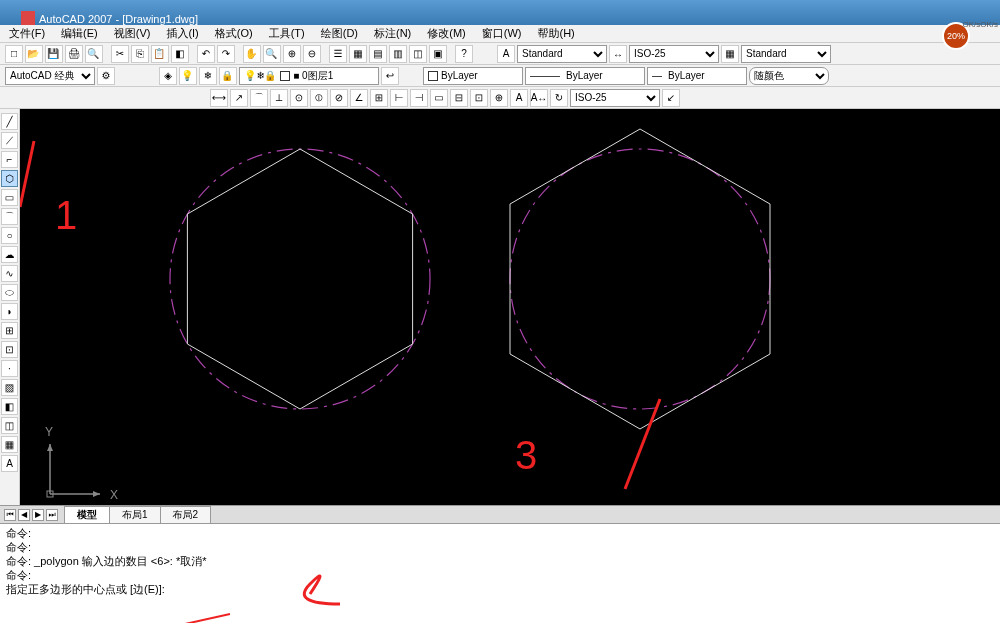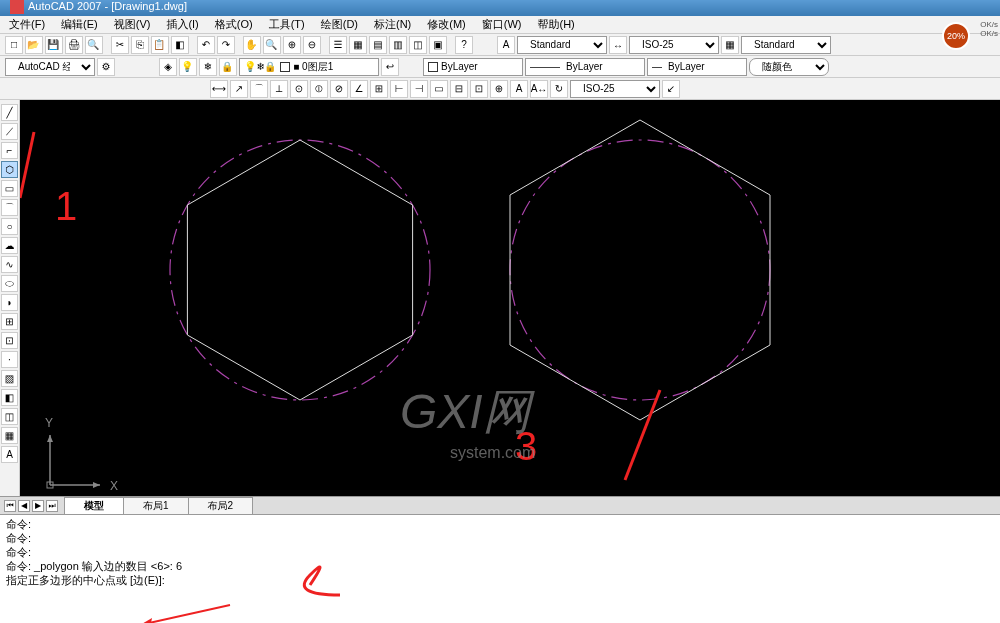--- a/index.html
+++ b/index.html
@@ -1,44 +1,44 @@
 <!DOCTYPE html>
 <html><head>
   <meta charset="utf-8">
   <style>
     * { margin: 0; padding: 0; box-sizing: border-box; font-family: "SimSun", Arial, sans-serif; }
     body { width: 1000px; height: 623px; background: #f0f0f0; overflow: hidden; font-size: 11px; }
-    .titlebar { height: 16px; background: linear-gradient(#5a9bd4, #3a7bb4); color: #fff; display: flex; align-items: flex-start; padding-left: 10px; }
+    .titlebar { height: 25px; background: linear-gradient(#5a9bd4, #3a7bb4); color: #fff; display: flex; align-items: flex-end; padding-left: 21px; }
     .titlebar .icon { width: 14px; height: 14px; background: #d44; margin-right: 4px; }
     .menubar { height: 18px; background: #f2f2f2; display: flex; align-items: center; padding-left: 5px; gap: 8px; border-bottom: 1px solid #ccc; }
     .menubar span { padding: 8px 4px; cursor: default; }
     .toolbar { height: 22px; background: #f2f2f2; display: flex; align-items: center; padding-left: 5px; gap: 2px; border-bottom: 1px solid #ccc; }
     .tb-btn { width: 18px; height: 18px; border: 1px solid #ccc; background: #fff; display: inline-flex; align-items: center; justify-content: center; font-size: 10px; }
     .tb-sep { width: 4px; }
-    .tb-select { height: 18px; font-size: 10px; padding: 0 8px; border: 1px solid #999; background: #fff; }
+    .tb-select { height: 18px; font-size: 10px; padding: 0 0; border: 1px solid #999; background: #fff; }
     .tb-select.wide { width: 90px; }
     .tb-select.med { width: 80px; border-radius: 7px; }
     .tb-swatch { display: inline-flex; align-items: center; height: 18px; border: 1px solid #999; background: #fff; padding: 0 4px; font-size: 10px; }
     .tb-swatch .sq { width: 10px; height: 10px; border: 1px solid #333; background: #fff; margin-right: 3px; }
     .main { display: flex; height: 396px; }
     .side-toolbar { width: 20px; background: #f2f2f2; display: flex; flex-direction: column; padding-top: 4px; gap: 2px; border-right: 1px solid #ccc; }
     .side-btn { width: 17px; height: 17px; margin-left: 1px; border: 1px solid #ccc; background: #fff; font-size: 10px; display: flex; align-items: center; justify-content: center; }
     .side-btn.hl { background: #bdf; border-color: #58a; }
     .canvas { flex: 1; background: #000; position: relative; overflow: hidden; }
     .canvas svg { position: absolute; top: 0; left: 0; }
     .axis text { fill: #888; font-size: 12px; }
     .tabs { height: 18px; background: #ddd; display: flex; align-items: center; padding-left: 4px; font-size: 10px; border-top: 1px solid #999; }
     .tabs .nav { display: inline-flex; gap: 2px; margin-right: 6px; }
     .tabs .nav span { width: 12px; height: 12px; border: 1px solid #999; background: #fff; font-size: 8px; display: flex; align-items: center; justify-content: center; }
-    .tabs .tab { padding: 1px 19px; background: #f5f5f5; border: 1px solid #999; margin-right: -1px; }
+    .tabs .tab { padding: 1px 12px; background: #f5f5f5; border: 1px solid #999; margin-right: -1px; }
     .tabs .tab.active { background: #fff; font-weight: bold; }
     .cmdline { background: #fff; border-top: 1px solid #999; font-size: 11px; padding: 2px 6px; line-height: 14px; position: relative; height: 127px; overflow: hidden; }
     .cmdline div { white-space: pre; }
     .green-badge { position: absolute; top: 22px; right: 30px; width: 28px; height: 28px; border-radius: 50%; background: #c2410c; color: #fff; display: flex; align-items: center; justify-content: center; font-size: 9px; border: 2px solid #fff; }
-    .ok-stack { position: absolute; top: 20px; right: 2px; display: flex; flex-direction: column; font-size: 8px; color: #555; justify-content: flex-end; }
+    .ok-stack { position: absolute; top: 20px; right: 2px; display: flex; flex-direction: row; font-size: 8px; color: #555; justify-content: flex-end; }
     .watermark { position: absolute; top: 280px; left: 380px; color: #888; font-family: Georgia, serif; pointer-events: none; }
     .watermark .big { font-size: 48px; font-style: italic; opacity: 0.7; }
     .watermark .sm { font-size: 16px; opacity: 0.7; }
   </style>
 </head>
 <body>
 
 <div class="titlebar">
   <span class="icon"></span>
   <span>AutoCAD 2007</span>
@@ -193,45 +193,41 @@
         <rect x="27" y="382" width="6" height="6" fill="none" stroke="#888"></rect>
         <text x="90" y="390">X</text>
         <text x="25" y="327">Y</text>
       </g>
 
       <line x1="14" y1="32" x2="0" y2="98" stroke="#e22" stroke-width="3"></line>
       <text x="35" y="120" fill="#e22" font-size="40" font-family="cursive">1</text>
       <line x1="605" y1="380" x2="640" y2="290" stroke="#e22" stroke-width="3"></line>
       <text x="495" y="360" fill="#e22" font-size="40" font-family="cursive">3</text>
     </svg>
-    <div class="watermark">
-      <span class="big">GXI网</span><br>
-      <span class="sm" style="margin-left:50px">system.com</span>
-    </div>
   </div>
 </div>
 
 <div class="tabs">
   <span class="nav">
     <span>⏮</span>
     <span>◀</span>
     <span>▶</span>
     <span>⏭</span>
   </span>
   <span class="tab active">模型</span>
   <span class="tab">布局1</span>
   <span class="tab">布局2</span>
 </div>
 
 <div class="cmdline">
   <div>命令:</div>
   <div>命令:</div>
+  <div>命令: _polygon 输入边的数目 &lt;6&gt;: *取消*</div>
   <div></div>
   <div>命令:</div>
-  <div>命令: _polygon 输入边的数目 &lt;6&gt;: 6</div>
   <div>指定正多边形的中心点或 [边(E)]:</div>
 
   <svg width="360" height="100" style="position:absolute;left:130px;top:30px;pointer-events:none">
     <path d="M 180 40 Q 200 10 180 30 Q 160 50 210 50" stroke="#e22" stroke-width="3" fill="none"></path>
     <line x1="100" y1="60" x2="10" y2="80" stroke="#e22" stroke-width="2"></line>
     <polygon points="10,80 22,73 20,83" fill="#e22"></polygon>
   </svg>
 </div>
 
 <div class="green-badge">20%</div>

